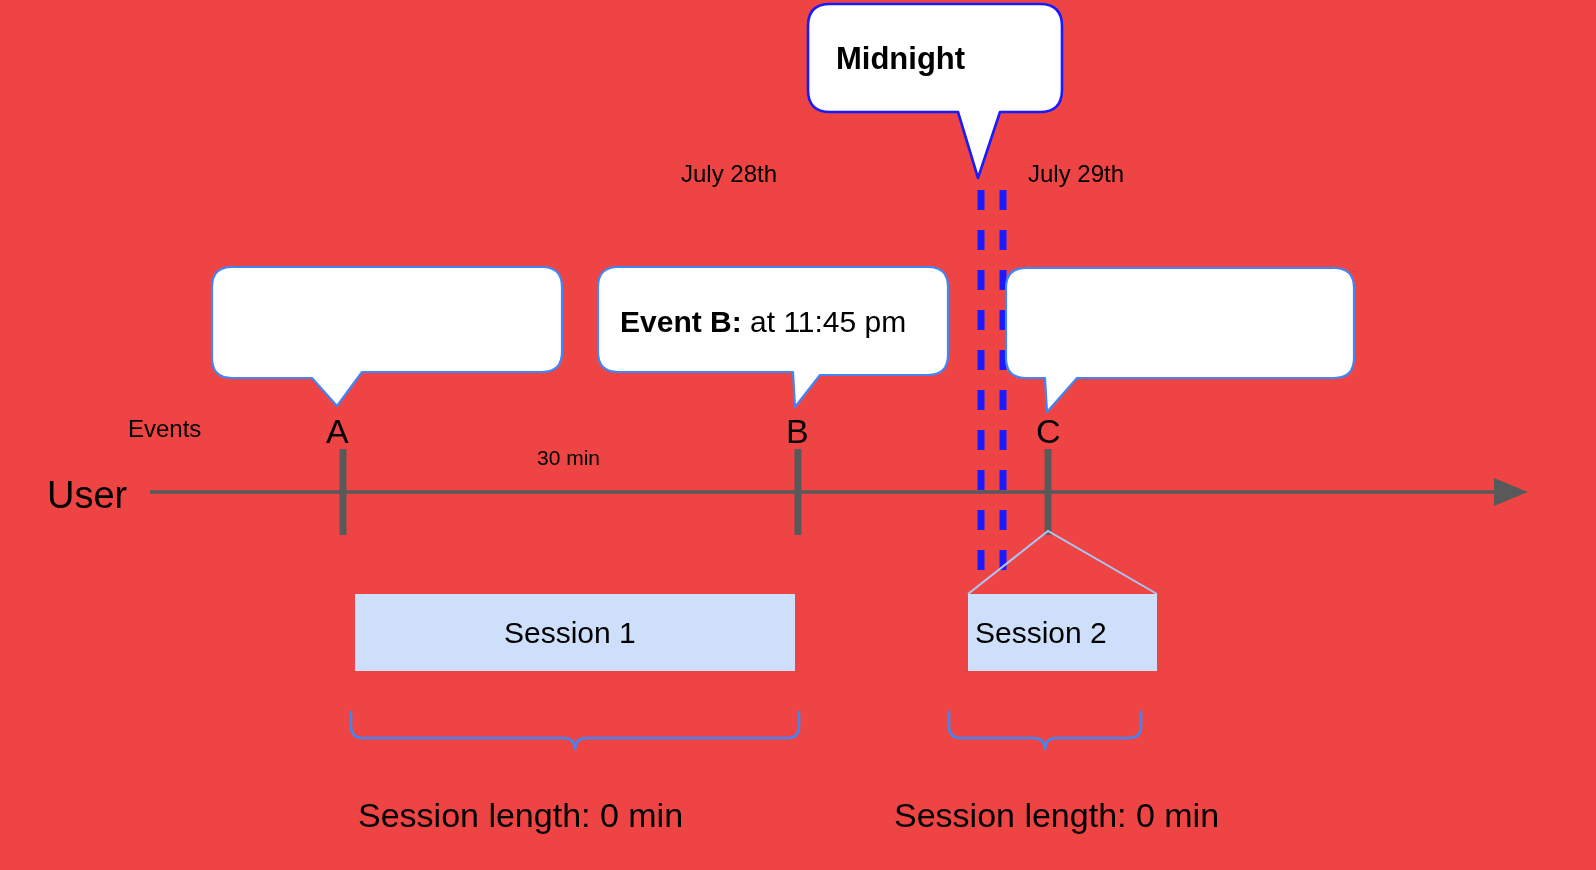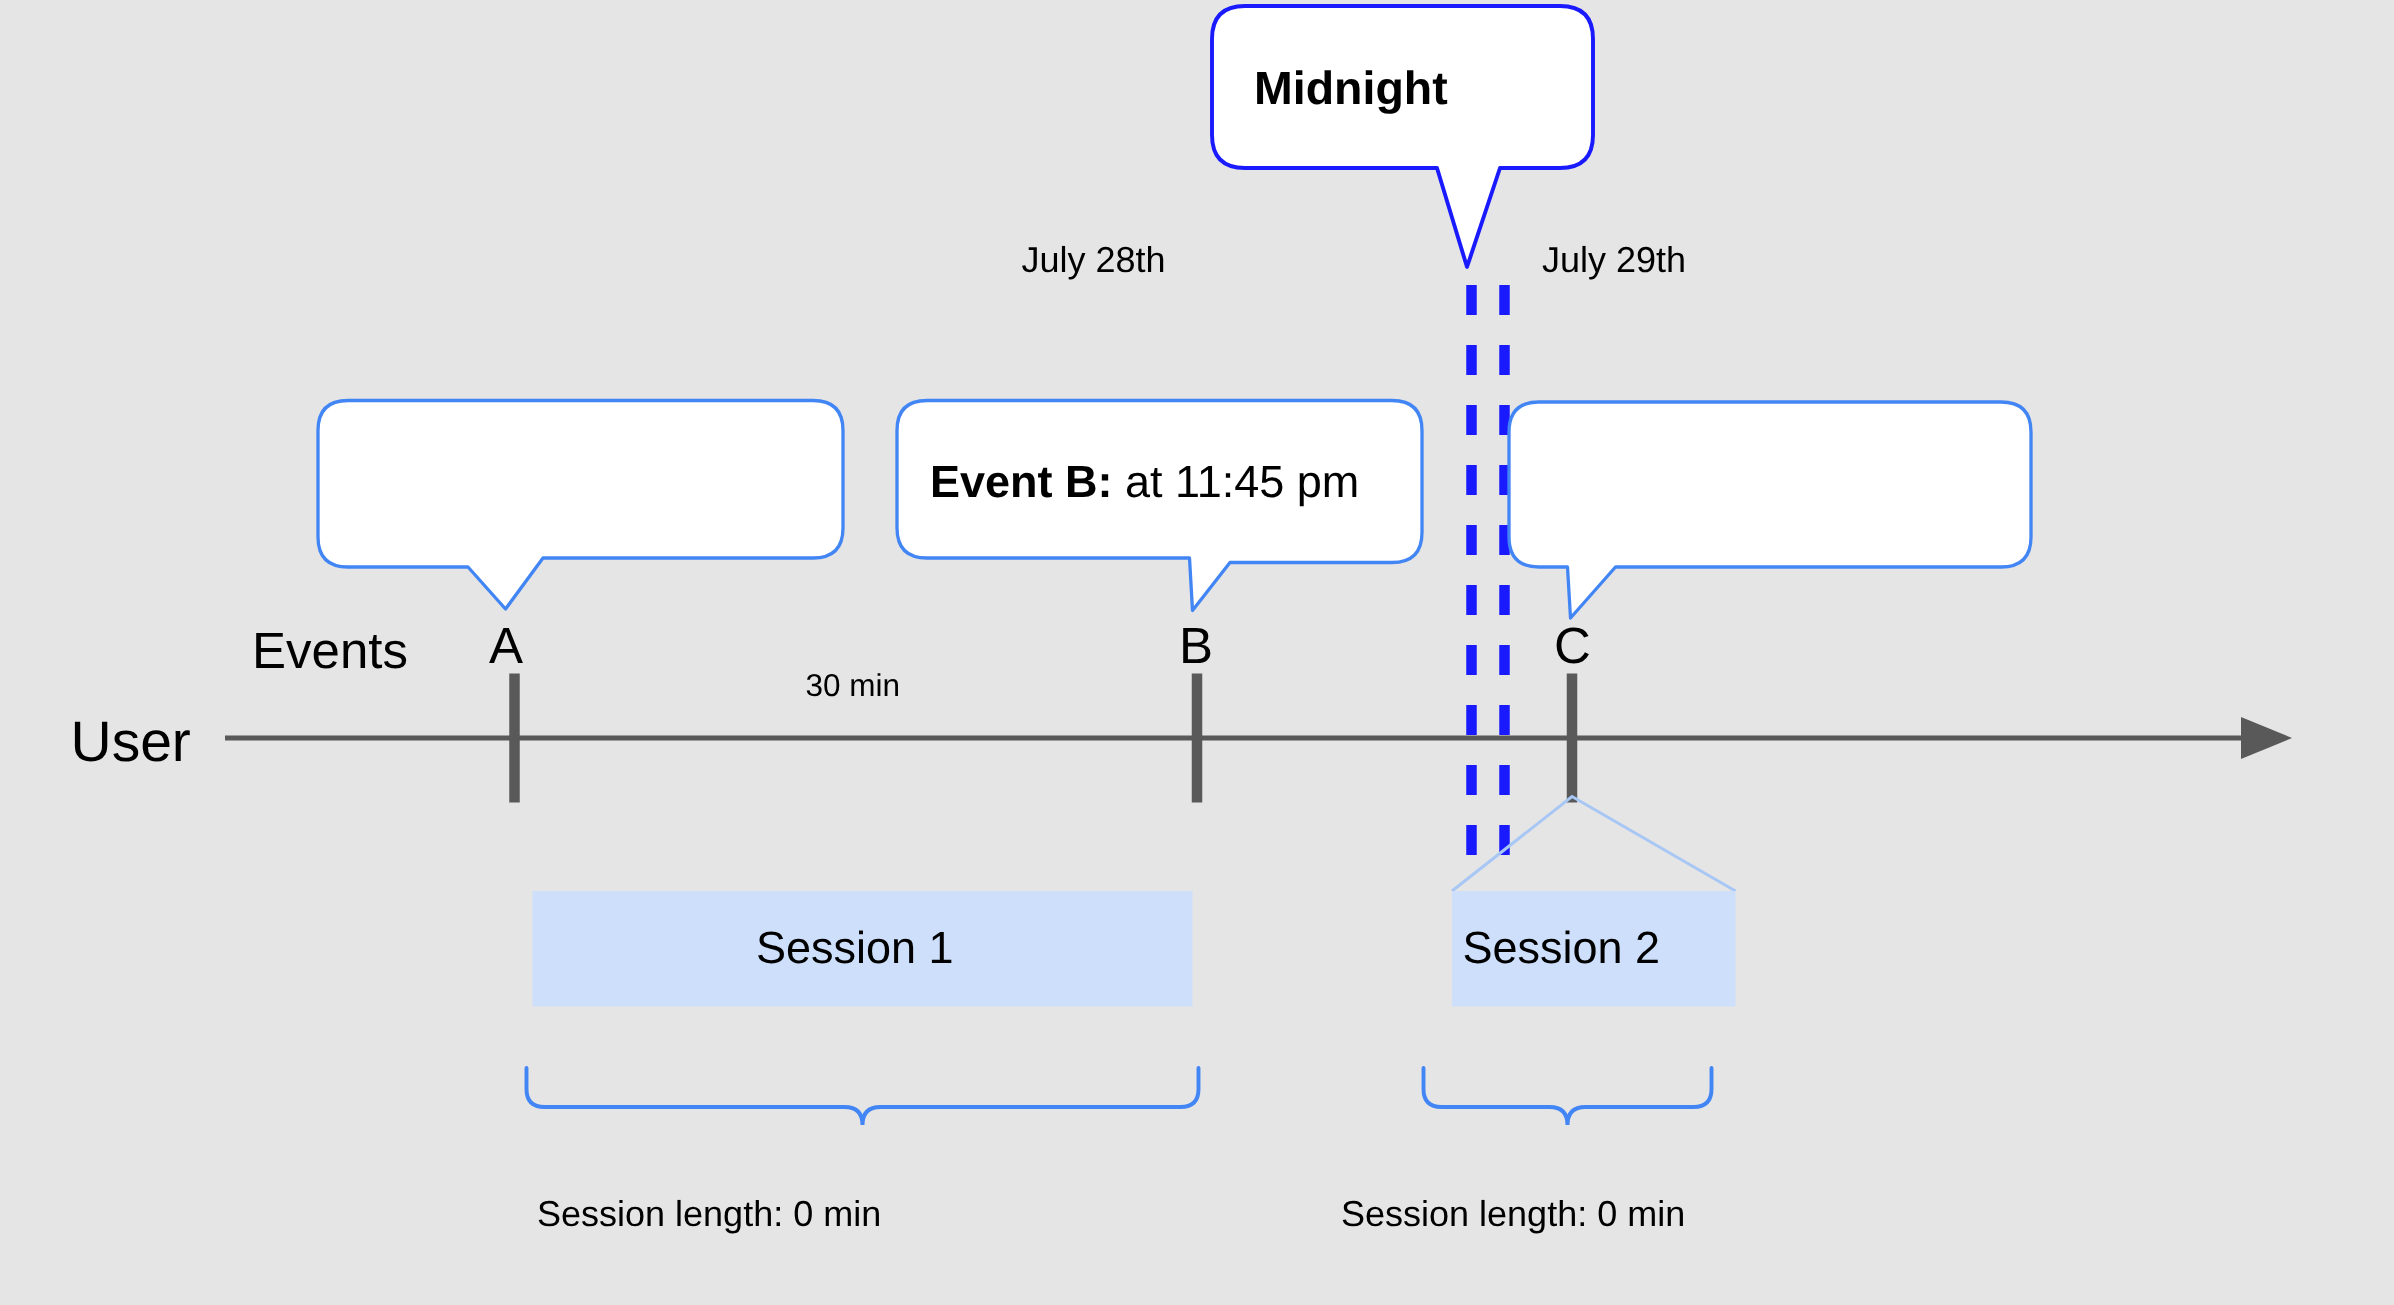--- a/index.html
+++ b/index.html
@@ -4,21 +4,21 @@
 <style>
   html, body {
     margin: 0;
     padding: 0;
     background: #ffffff;
   }
   #canvas {
     position: relative;
     width: 1596px;
     height: 870px;
-    background: #e5e5e5;
+    background: #ef4444;
     font-family: "Liberation Sans", sans-serif;
     overflow: hidden;
   }
   #svg-layer {
     position: absolute;
     top: 0; left: 0;
     width: 1596px;
     height: 870px;
   }
   .txt {
@@ -30,26 +30,26 @@
   
   .callout-text {
     font-size: 30px;
     letter-spacing: 0px;
   }
   .callout-text b {
     font-weight: bold;
   }
   
   .user-label   { font-size: 38px; }
-  .events-label { font-size: 34px; margin-left: 40px; }
+  .events-label { font-size: 24px; }
   .date-label   { font-size: 24px; }
   .event-letter { font-size: 34px; }
   .minlabel     { font-size: 21px; }
   .session-label{ font-size: 30px; }
-  .sesslen-label{ font-size: 24px; }
+  .sesslen-label{ font-size: 34px; }
   .midnight-text{
     font-size: 31px;
     font-weight: bold;
   }
 </style>
 </head>
 <body>
 
 <div id="canvas">
 

